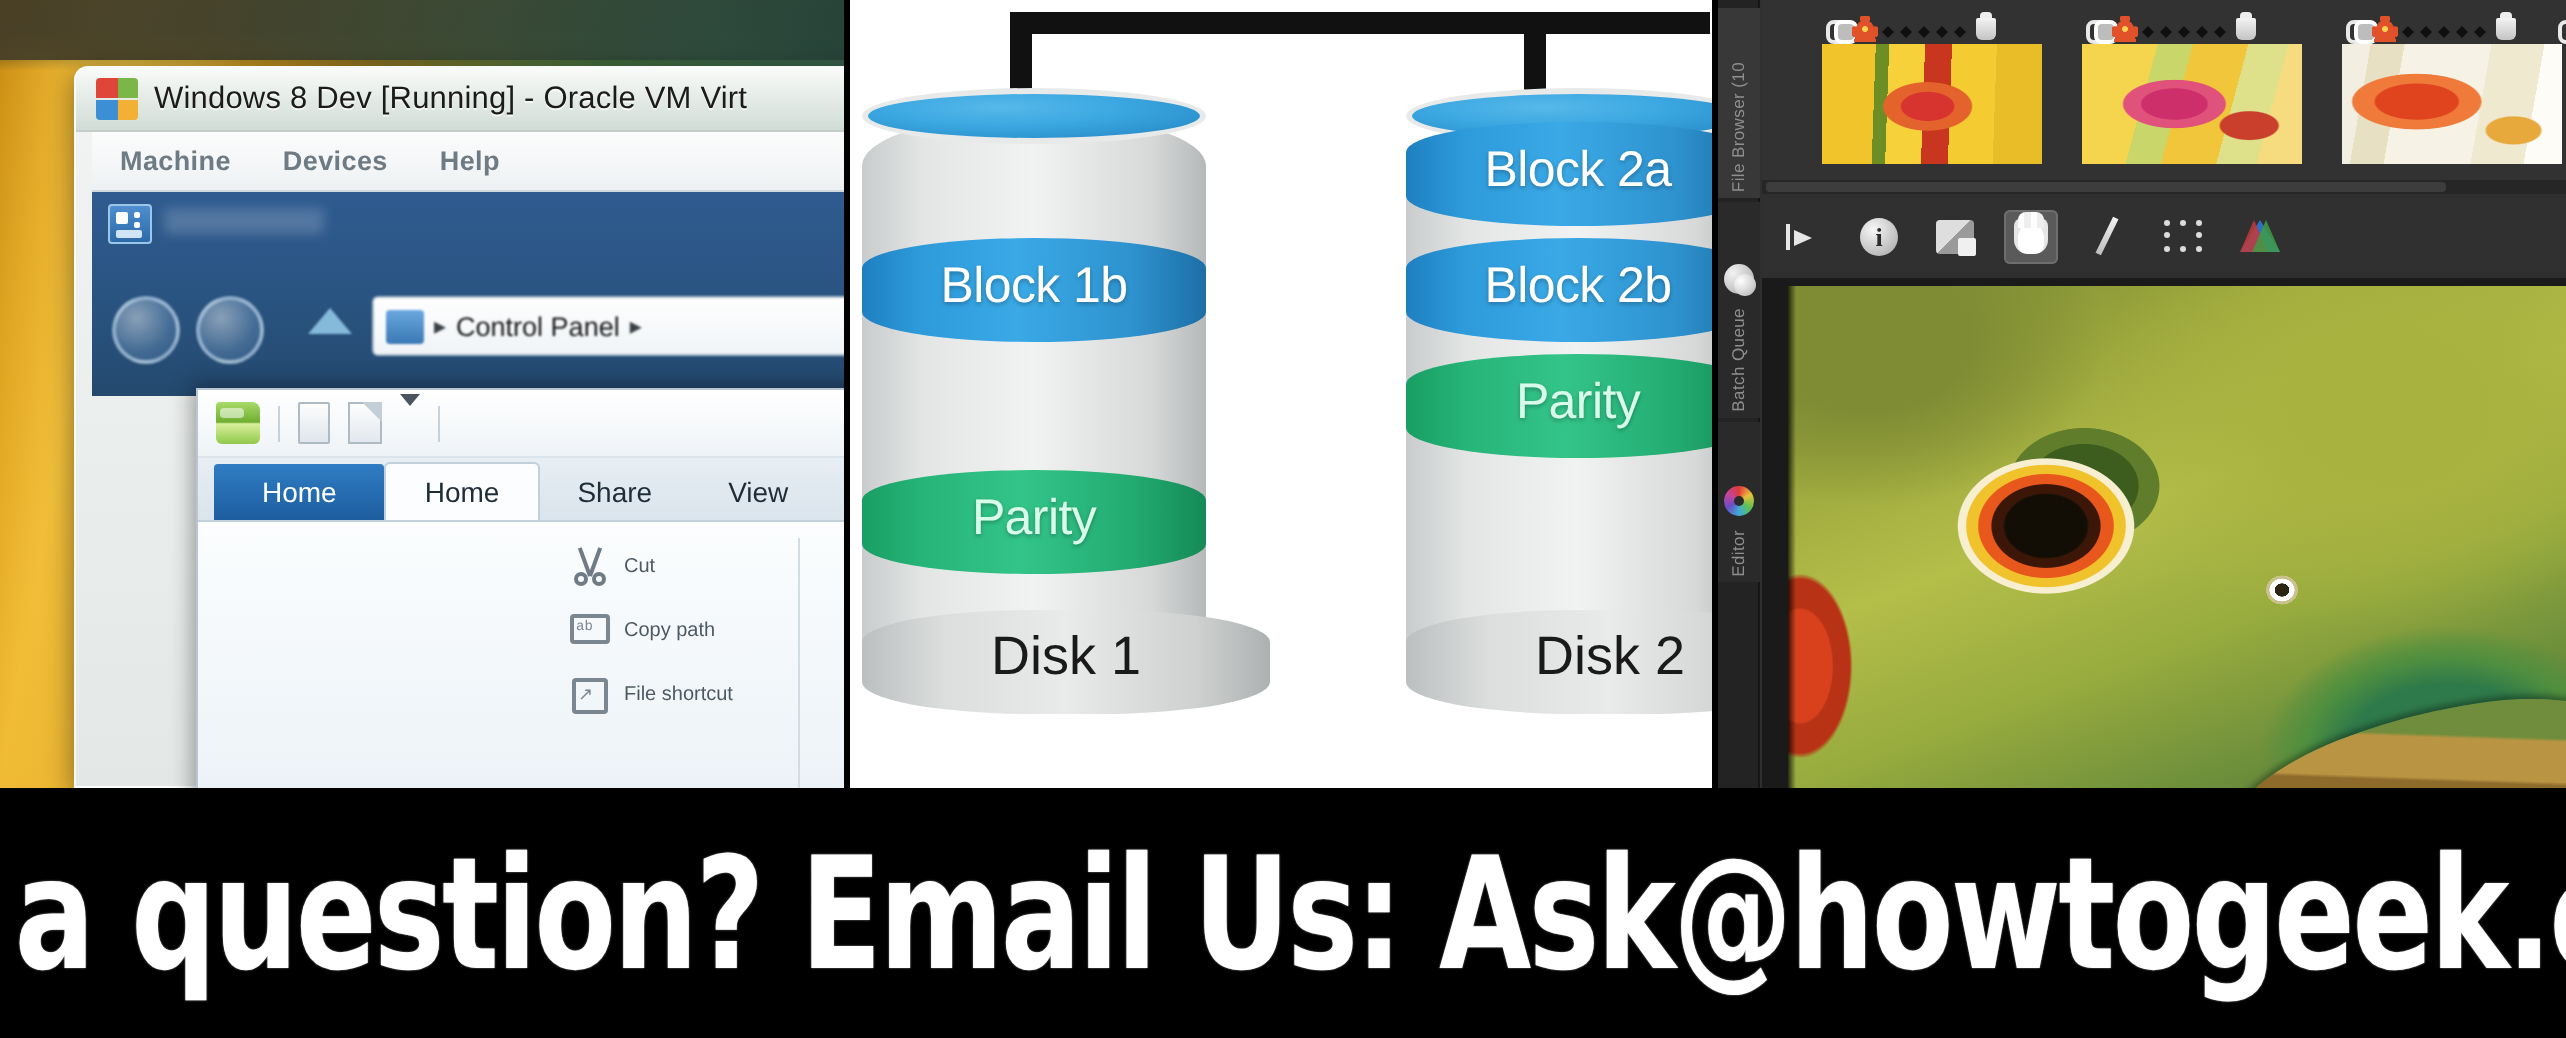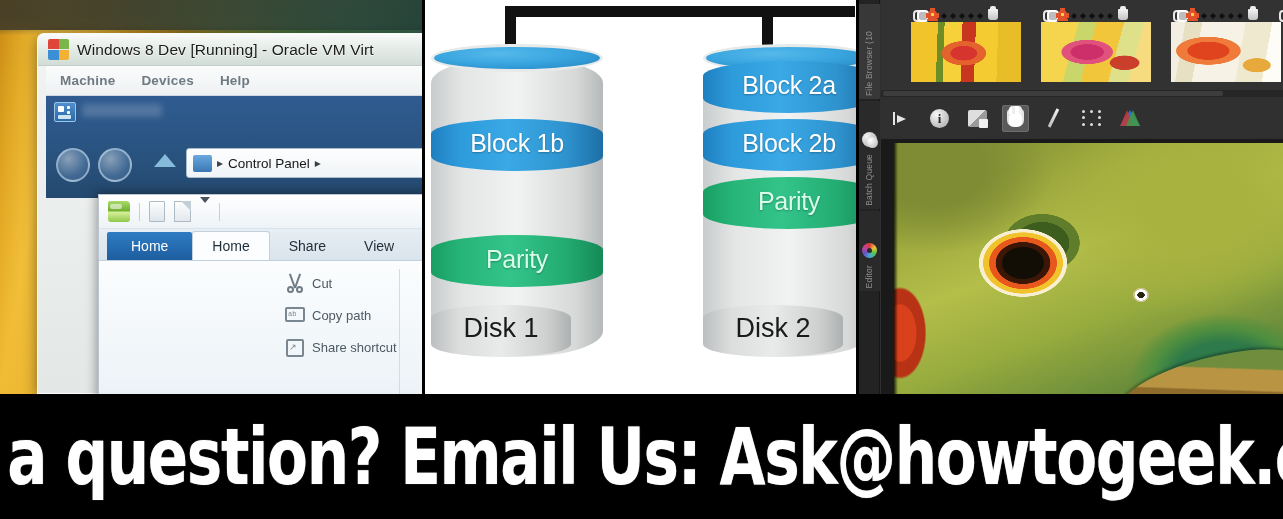--- a/index.html
+++ b/index.html
@@ -225,21 +225,21 @@
     border: 2px solid #b4c0c9; border-radius: 4px; background: #fbfdfe;
   }
   #ico-paste .clip {
     position:absolute; left:13px; top:0px; width:20px; height:12px;
     border: 2px solid #aab6bf; border-radius: 3px; background:#eef3f7;
   }
   #clip-small {
     position: absolute; left: 186px; top: 12px; display: flex; flex-direction: column; gap: 12px;
   }
   .sm-item { display: flex; align-items: center; gap: 7px; }
-  .sm-item .lbl { font-size: 13px; color: #4d5a64; white-space: nowrap; }
+  .sm-item .lbl { font-size: 10px; color: #4d5a64; white-space: nowrap; }
   .sm-ico { width: 20px; height: 20px; position: relative; flex: 0 0 20px; }
   
   #ico-cut .blade {
     position:absolute; width: 2px; height: 15px; background:#6f7c86; top:0; left:9px;
     transform-origin: bottom center;
   }
   #ico-cut .b1 { transform: rotate(20deg); }
   #ico-cut .b2 { transform: rotate(-20deg); }
   #ico-cut .ring {
     position:absolute; bottom:0; width:7px; height:7px; border:2px solid #6f7c86; border-radius:50%;
@@ -299,21 +299,21 @@
     background: linear-gradient(90deg,#189e63 0%,#27b579 18%,#33c489 46%,#23ac72 78%,#158a57 100%);
   }
   .layer-green .lbl { color: #d9fbe9; }
   .disk-top-cap {
     position: absolute; left: 0; top: -13px; width: 172px; height: 28px;
     border-radius: 50%;
     background: radial-gradient(ellipse at 40% 30%, #56b9ea 0%, #3aa6e0 45%, #2384c2 100%);
     border: 3px solid #e8eaea;
   }
   .disk-base {
-    position: absolute; left: 0; bottom: 0; width: 140px; height: 52px;
+    position: absolute; left: 0; bottom: 0; width: 204px; height: 52px;
     border-radius: 86px / 16px;
     background: linear-gradient(90deg,#bcbfbf 0%,#dcdede 20%,#e9eaea 50%,#cfd1d1 82%,#aeb1b1 100%);
     display: flex; align-items: center; justify-content: center;
   }
   .disk-base .lbl {
     font-size: 27px; color: #1a1a1a;
     font-family: "Liberation Sans", sans-serif;
     position: relative; top: -3px;
   }
 
@@ -623,21 +623,21 @@
                   <span class="box"></span>
                     <span class="txt">ab</span>
                 </span>
                 <span class="lbl">Copy path</span>
               </div>
               <div class="sm-item">
                 <span class="sm-ico" id="ico-pasteshort">
                   <span class="board"></span>
                     <span class="arrow">↗</span>
                 </span>
-                <span class="lbl">Share shortcut</span>
+                <span class="lbl">File shortcut</span>
               </div>
             </div>
 
           </div>
 
           <div id="grp-divider"></div>
 
           <div id="grp-organize">
             <div id="ico-moveto">
               <span class="fold"></span>

